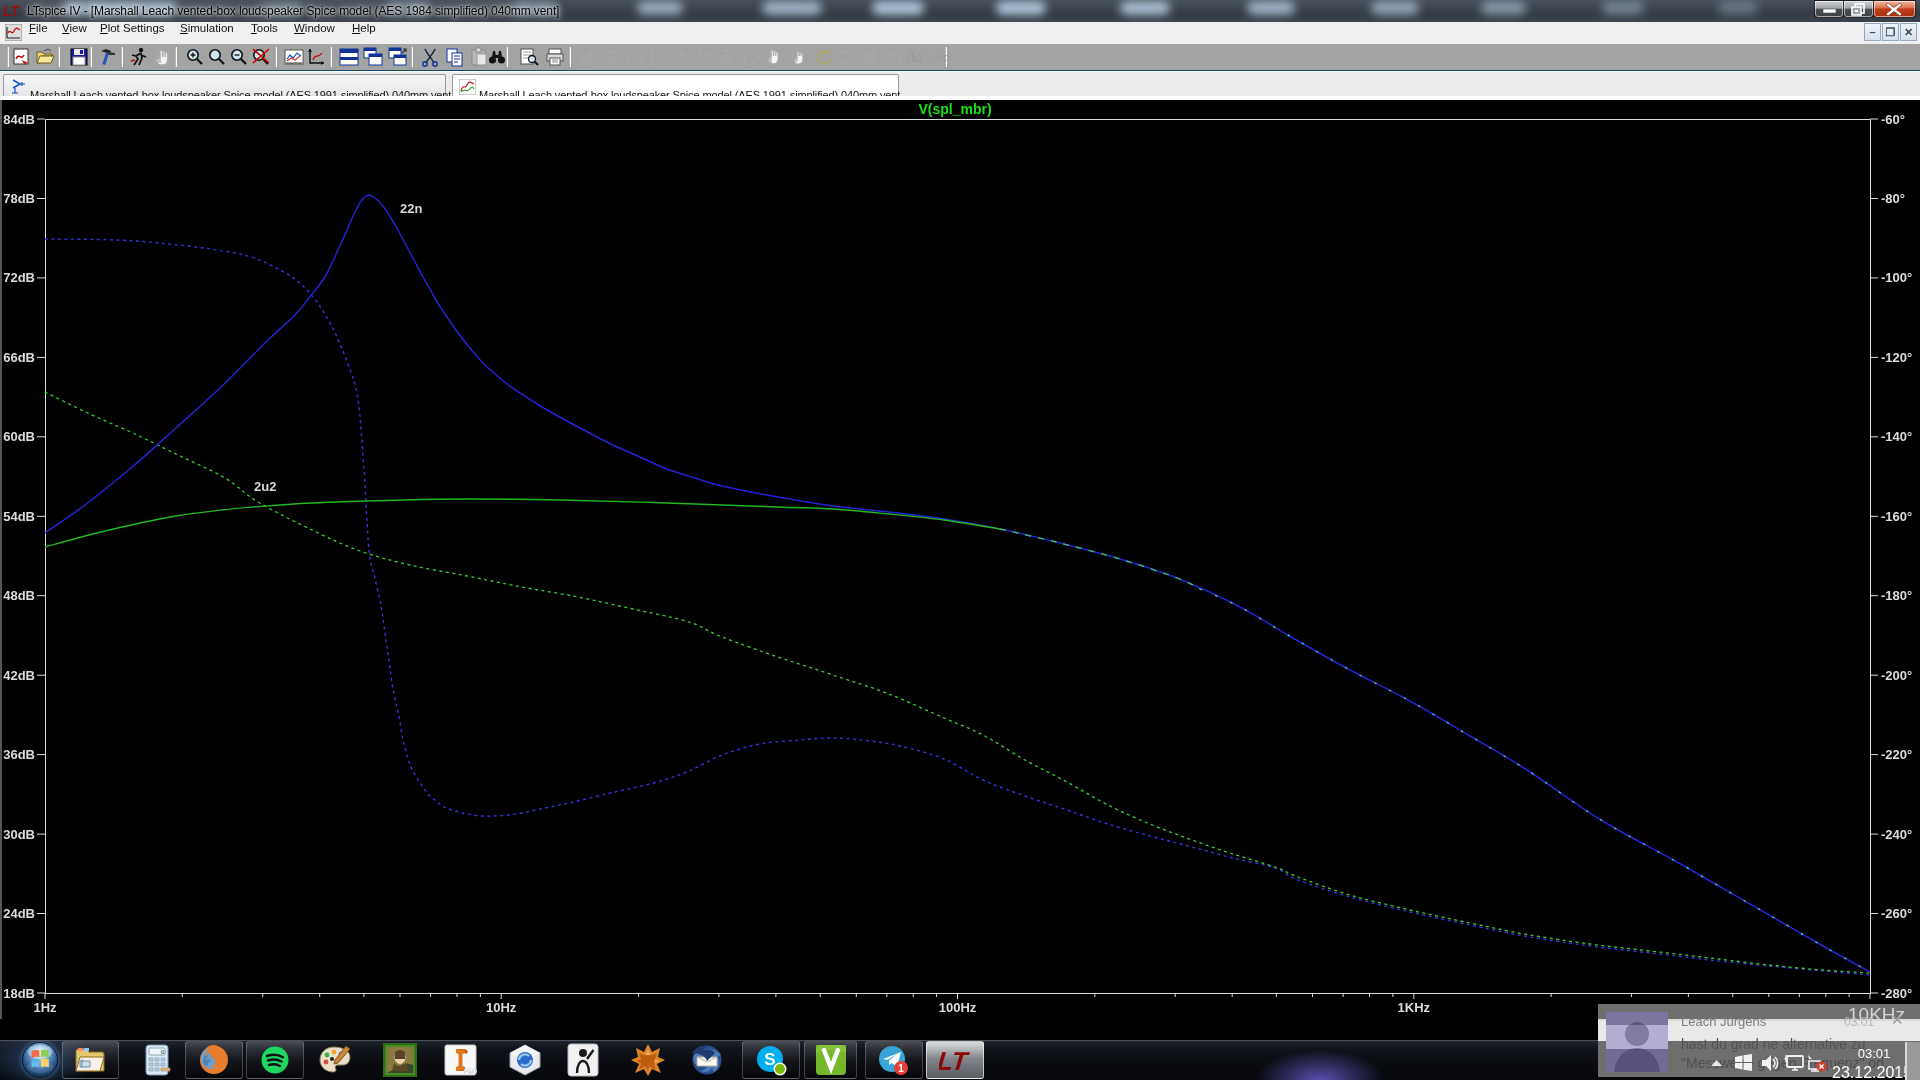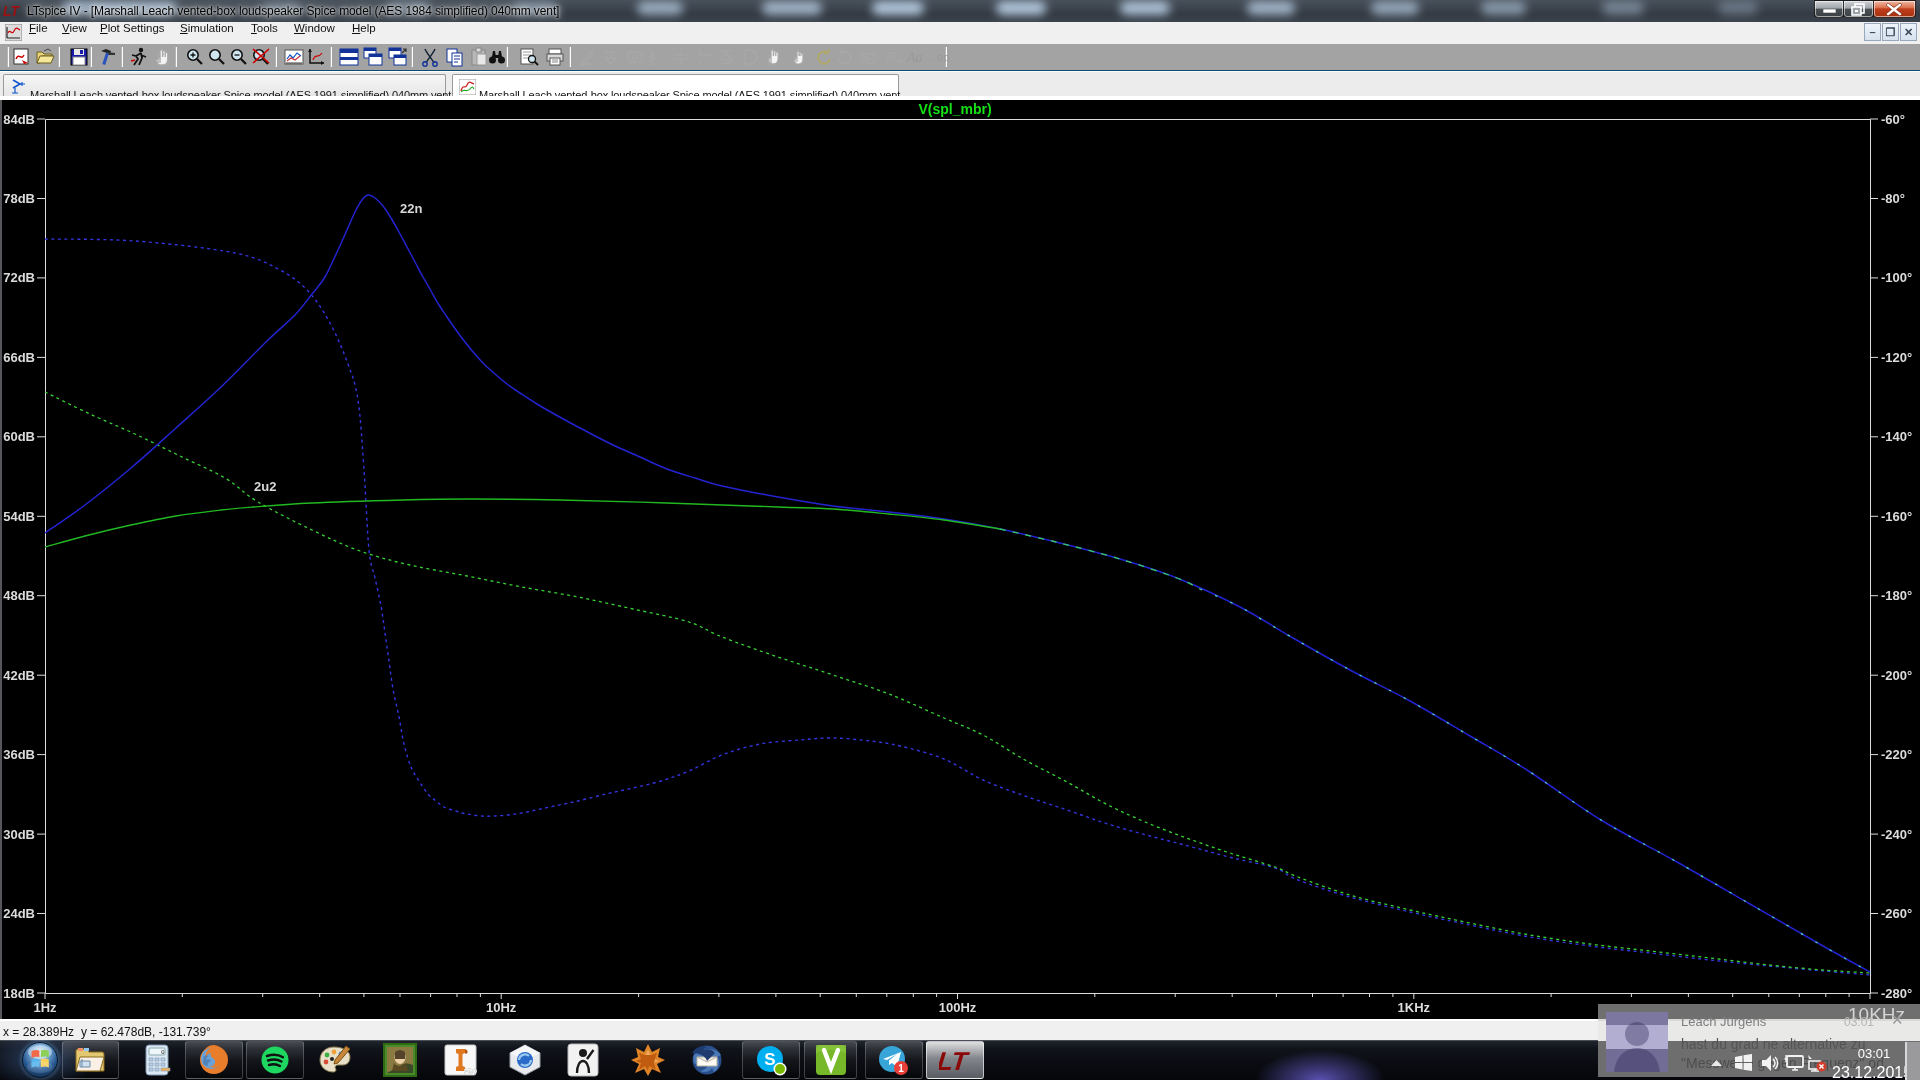--- a/index.html
+++ b/index.html
@@ -456,24 +456,20 @@
 <path d="M45.0,292.0 C52.5,295.7 75.0,307.0 90.0,314.0 C105.0,321.0 120.0,327.0 135.0,334.0 C150.0,341.0 165.0,348.7 180.0,356.0 C195.0,363.3 212.0,370.3 225.0,378.0 C238.0,385.7 243.5,393.3 258.0,402.0 C272.5,410.7 295.0,421.8 312.0,430.0 C329.0,438.2 343.7,445.2 360.0,451.0 C376.3,456.8 392.2,460.8 410.0,465.0 C427.8,469.2 448.3,472.3 467.0,476.0 C485.7,479.7 503.5,483.5 522.0,487.0 C540.5,490.5 559.5,493.3 578.0,497.0 C596.5,500.7 614.5,504.8 633.0,509.0 C651.5,513.2 674.2,517.3 689.0,522.0 C703.8,526.7 707.2,531.2 722.0,537.0 C736.8,542.8 759.5,550.7 778.0,557.0 C796.5,563.3 814.5,568.8 833.0,575.0 C851.5,581.2 870.5,586.8 889.0,594.0 C907.5,601.2 928.3,611.2 944.0,618.0 C959.7,624.8 969.5,628.0 983.0,635.0 C996.5,642.0 1011.0,652.2 1025.0,660.0 C1039.0,667.8 1053.2,674.5 1067.0,682.0 C1080.8,689.5 1094.2,698.0 1108.0,705.0 C1121.8,712.0 1136.0,718.2 1150.0,724.0 C1164.0,729.8 1178.2,735.0 1192.0,740.0 C1205.8,745.0 1219.2,749.5 1233.0,754.0 C1246.8,758.5 1264.2,763.2 1275.0,767.0 C1285.8,770.8 1285.5,772.3 1298.0,777.0 C1310.5,781.7 1331.3,789.5 1350.0,795.0 C1368.7,800.5 1390.0,805.3 1410.0,810.0 C1430.0,814.7 1450.0,818.8 1470.0,823.0 C1490.0,827.2 1510.0,831.5 1530.0,835.0 C1550.0,838.5 1570.0,841.3 1590.0,844.0 C1610.0,846.7 1630.0,848.7 1650.0,851.0 C1670.0,853.3 1690.2,855.7 1710.0,858.0 C1729.8,860.3 1750.2,863.0 1769.0,865.0 C1787.8,867.0 1806.2,868.7 1823.0,870.0 C1839.8,871.3 1862.2,872.5 1870.0,873.0" fill="none" stroke="#36d336" stroke-width="1.3" stroke-dasharray="3 3.5"></path>
 <path d="M45.0,433.0 C51.7,428.3 70.7,415.8 85.0,405.0 C99.3,394.2 115.8,380.8 131.0,368.0 C146.2,355.2 161.0,341.5 176.0,328.0 C191.0,314.5 205.8,301.5 221.0,287.0 C236.2,272.5 254.7,253.0 267.0,241.0 C279.3,229.0 287.5,222.8 295.0,215.0 C302.5,207.2 307.0,200.3 312.0,194.0 C317.0,187.7 320.7,184.3 325.0,177.0 C329.3,169.7 334.3,157.8 338.0,150.0 C341.7,142.2 344.2,136.3 347.0,130.0 C349.8,123.7 352.5,117.0 355.0,112.0 C357.5,107.0 359.8,102.8 362.0,100.0 C364.2,97.2 365.8,95.3 368.0,95.0 C370.2,94.7 372.5,96.2 375.0,98.0 C377.5,99.8 380.3,102.7 383.0,106.0 C385.7,109.3 388.3,113.7 391.0,118.0 C393.7,122.3 396.3,127.2 399.0,132.0 C401.7,136.8 404.3,142.0 407.0,147.0 C409.7,152.0 412.3,157.0 415.0,162.0 C417.7,167.0 420.3,172.2 423.0,177.0 C425.7,181.8 428.3,186.3 431.0,191.0 C433.7,195.7 436.3,200.7 439.0,205.0 C441.7,209.3 444.2,212.8 447.0,217.0 C449.8,221.2 453.0,225.8 456.0,230.0 C459.0,234.2 462.0,238.2 465.0,242.0 C468.0,245.8 470.8,249.3 474.0,253.0 C477.2,256.7 480.5,260.5 484.0,264.0 C487.5,267.5 491.2,270.7 495.0,274.0 C498.8,277.3 502.8,280.8 507.0,284.0 C511.2,287.2 515.0,289.7 520.0,293.0 C525.0,296.3 531.0,300.3 537.0,304.0 C543.0,307.7 548.8,311.0 556.0,315.0 C563.2,319.0 570.8,323.2 580.0,328.0 C589.2,332.8 601.0,339.2 611.0,344.0 C621.0,348.8 630.7,352.8 640.0,357.0 C649.3,361.2 657.8,365.5 667.0,369.0 C676.2,372.5 685.8,375.2 695.0,378.0 C704.2,380.8 708.2,382.8 722.0,386.0 C735.8,389.2 759.5,393.7 778.0,397.0 C796.5,400.3 814.5,403.5 833.0,406.0 C851.5,408.5 870.5,409.8 889.0,412.0 C907.5,414.2 925.5,416.2 944.0,419.0 C962.5,421.8 981.3,425.2 1000.0,429.0 C1018.7,432.8 1036.0,437.0 1056.0,442.0 C1076.0,447.0 1099.8,453.0 1120.0,459.0 C1140.2,465.0 1157.0,470.0 1177.0,478.0 C1197.0,486.0 1220.7,497.0 1240.0,507.0 C1259.3,517.0 1274.7,527.5 1293.0,538.0 C1311.3,548.5 1330.5,559.5 1350.0,570.0 C1369.5,580.5 1390.0,590.0 1410.0,601.0 C1430.0,612.0 1450.5,624.5 1470.0,636.0 C1489.5,647.5 1505.2,656.0 1527.0,670.0 C1548.8,684.0 1576.0,704.7 1601.0,720.0 C1626.0,735.3 1652.2,748.0 1677.0,762.0 C1701.8,776.0 1725.7,790.0 1750.0,804.0 C1774.3,818.0 1803.0,834.7 1823.0,846.0 C1843.0,857.3 1862.2,867.7 1870.0,872.0" fill="none" stroke="#2323d2" stroke-width="1.5"></path>
 <path d="M45.0,447.0 C51.7,445.2 70.7,439.7 85.0,436.0 C99.3,432.3 115.8,428.3 131.0,425.0 C146.2,421.7 161.0,418.5 176.0,416.0 C191.0,413.5 208.2,411.5 221.0,410.0 C233.8,408.5 237.8,408.2 253.0,407.0 C268.2,405.8 287.0,404.2 312.0,403.0 C337.0,401.8 376.7,400.7 403.0,400.0 C429.3,399.3 443.8,399.0 470.0,399.0 C496.2,399.0 527.2,399.3 560.0,400.0 C592.8,400.7 630.7,401.8 667.0,403.0 C703.3,404.2 750.3,406.0 778.0,407.0 C805.7,408.0 814.5,407.8 833.0,409.0 C851.5,410.2 870.5,412.2 889.0,414.0 C907.5,415.8 925.5,417.5 944.0,420.0 C962.5,422.5 990.7,427.5 1000.0,429.0" fill="none" stroke="#21b821" stroke-width="1.4"></path>
 <path d="M1000.0,429.0 C1009.3,431.2 1036.0,437.0 1056.0,442.0 C1076.0,447.0 1099.8,453.0 1120.0,459.0 C1140.2,465.0 1163.7,473.0 1177.0,478.0 C1190.3,483.0 1196.2,487.2 1200.0,489.0" fill="none" stroke="#35cb60" stroke-width="1.3" stroke-dasharray="6 7"></path>
         <path d="M1200.0,489.0 C1206.7,492.0 1224.5,498.8 1240.0,507.0 C1255.5,515.2 1274.7,527.5 1293.0,538.0 C1311.3,548.5 1330.5,559.5 1350.0,570.0 C1369.5,580.5 1390.0,590.0 1410.0,601.0 C1430.0,612.0 1450.5,624.5 1470.0,636.0 C1489.5,647.5 1505.2,656.0 1527.0,670.0 C1548.8,684.0 1576.0,704.7 1601.0,720.0 C1626.0,735.3 1652.2,748.0 1677.0,762.0 C1701.8,776.0 1725.7,790.0 1750.0,804.0 C1774.3,818.0 1803.0,834.7 1823.0,846.0 C1843.0,857.3 1862.2,867.7 1870.0,872.0" fill="none" stroke="#4fd8a8" stroke-width="1.2" stroke-dasharray="2.5 14"></path>
 <text x="400" y="113" fill="#d8d8d8" font-size="13" font-weight="bold" font-family="Liberation Sans, sans-serif">22n</text>
 <text x="254" y="391" fill="#d8d8d8" font-size="13" font-weight="bold" font-family="Liberation Sans, sans-serif">2u2</text>
 </svg>
   </div>
 
-  <div id="statusbar" class="abs">
-    <span style="left:3px">x = 28.389Hz</span>
-    <span style="left:81px">y = 62.478dB, -131.739°</span>
-  </div>
 
   <div id="taskbar" class="abs">
     <div style="position:absolute;left:0;top:0;width:1920px;height:1px;background:#4a4f57"></div>
     <div style="position:absolute;left:1255px;top:10px;width:130px;height:60px;border-radius:50%;background:radial-gradient(closest-side,#5a50b0,rgba(40,35,90,0))"></div>
     <div style="position:absolute;left:-15px;top:-10px;width:110px;height:60px;border-radius:50%;background:radial-gradient(closest-side,rgba(70,110,170,.5),rgba(0,0,0,0))"></div>
     <svg class="ticon" style="left:17px;top:-2px" width="46" height="44" viewBox="0 0 46 44">
 <defs>
           <radialGradient id="orb" cx="50%" cy="30%" r="70%">
 <stop offset="0%" stop-color="#e8f4fc"></stop>
             <stop offset="30%" stop-color="#7fb2dd"></stop>

